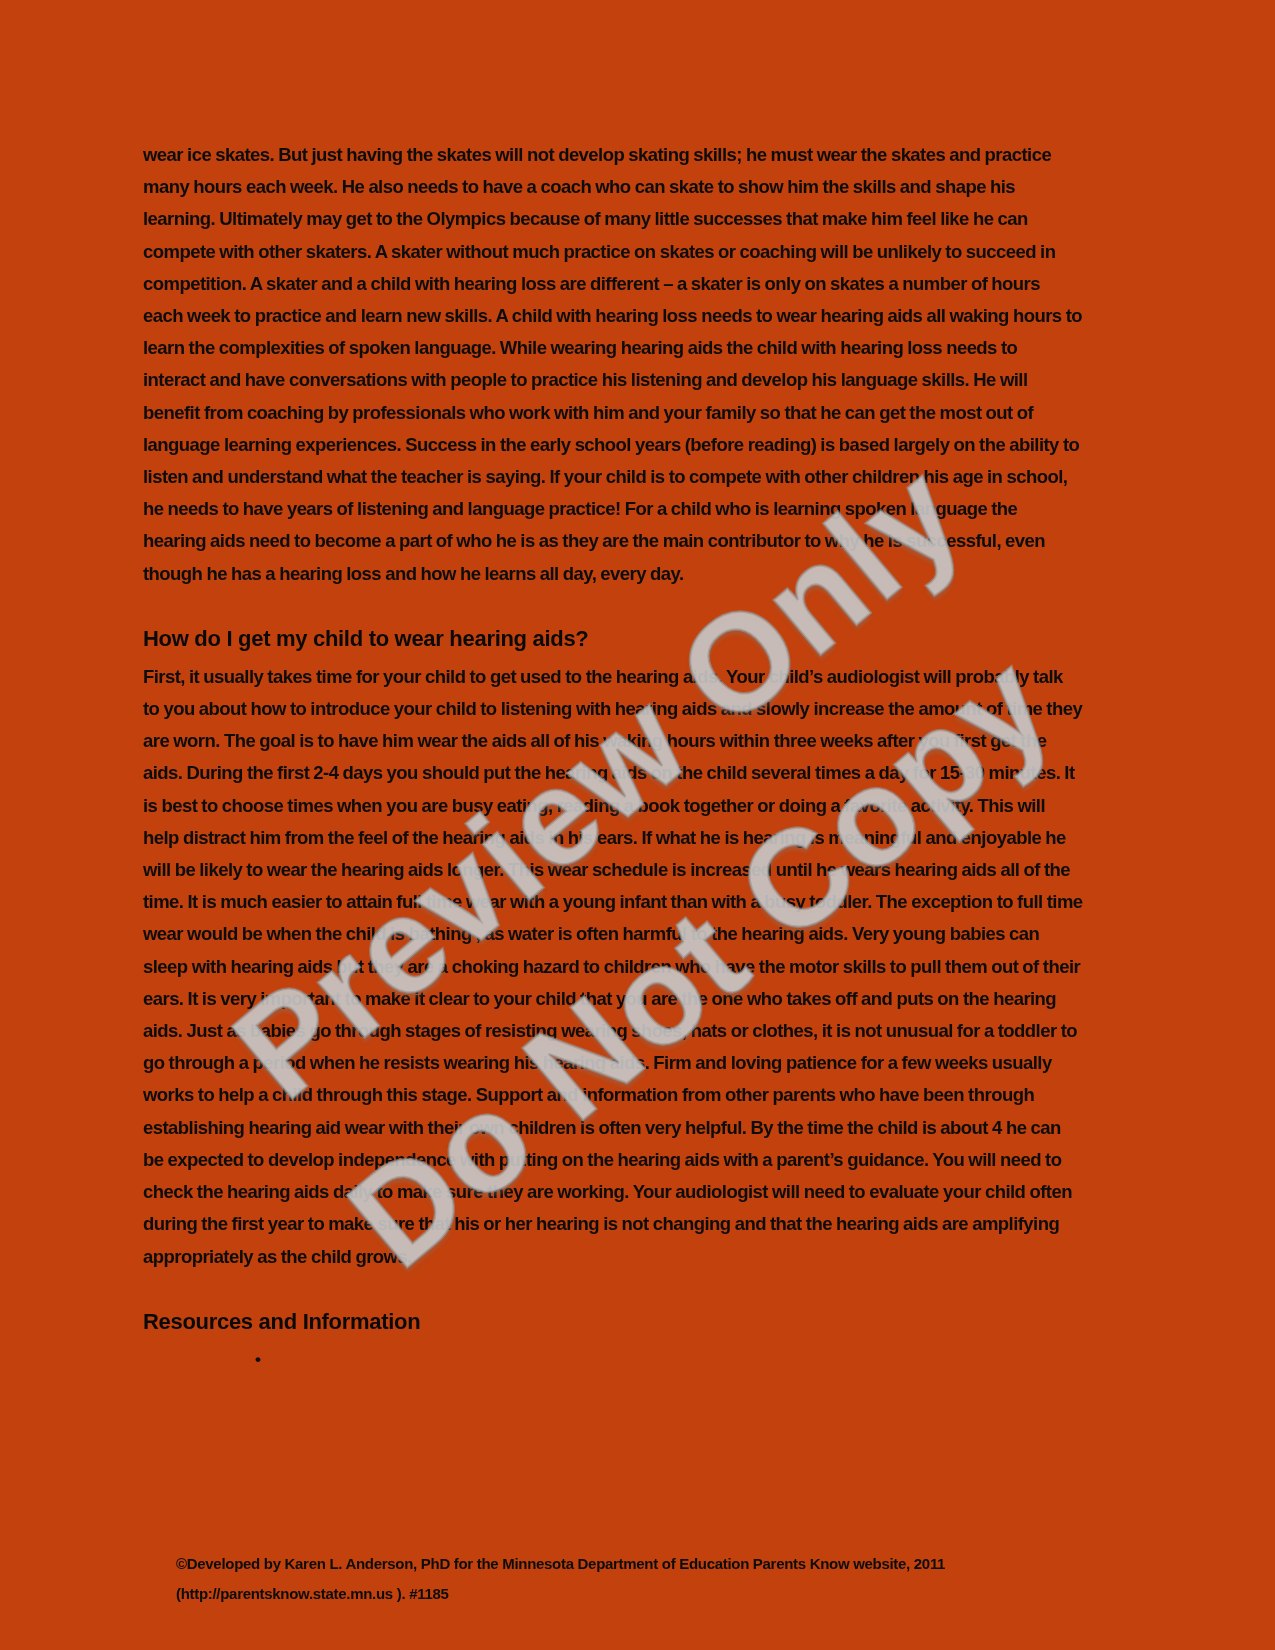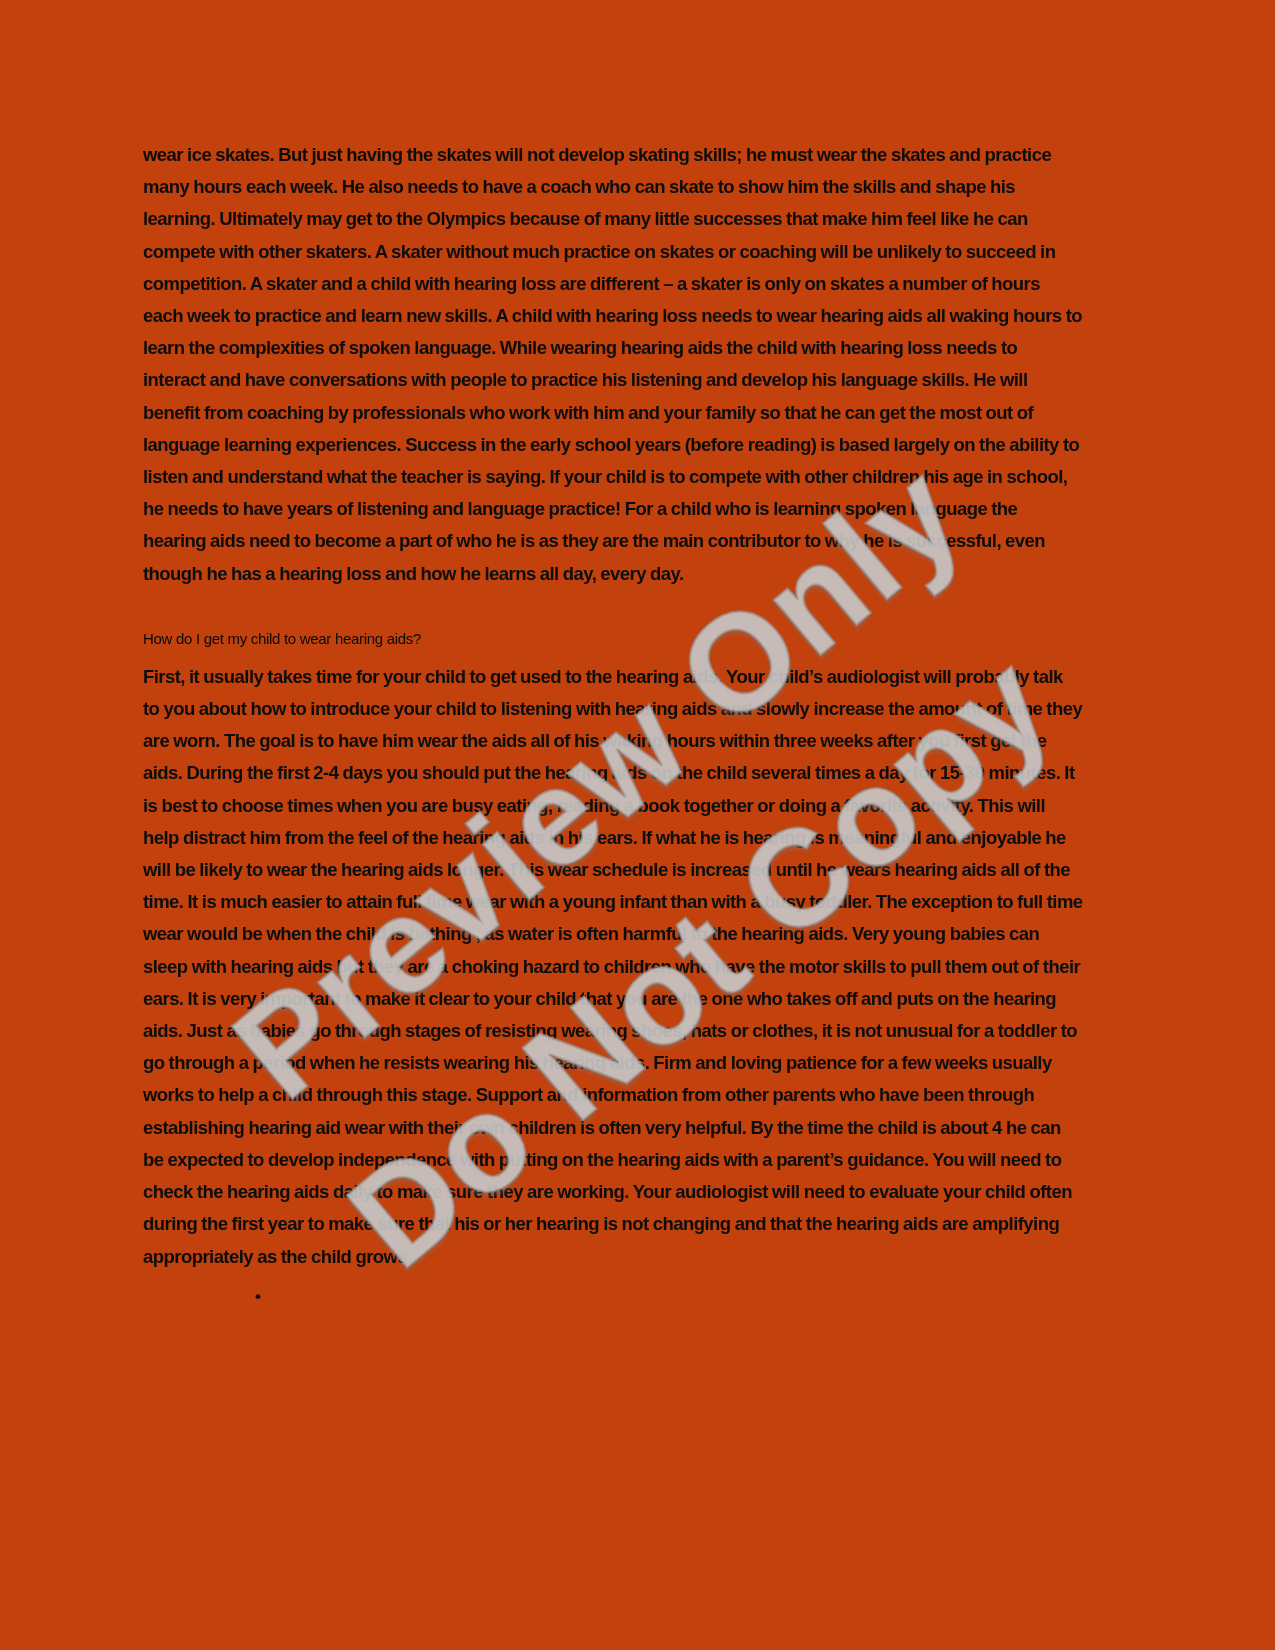--- a/index.html
+++ b/index.html
@@ -27,23 +27,23 @@
     font-size: 18.5px;
     line-height: 32.2px;
     font-weight: 700;
     letter-spacing: -0.55px;
     word-spacing: -0.5px;
     text-align: left;
     color: #0d0d0d;
   }
   .section-heading {
     margin: 36px 0 9px 0;
-    font-size: 15px;
+    font-size: 22px;
     line-height: 26px;
-    font-weight: 400;
+    font-weight: 700;
     letter-spacing: -0.3px;
     color: #0a0a0a;
   }
   .bullet-list {
     margin-top: 8px;
   }
   .bullet-row {
     display: flex;
     align-items: flex-start;
     padding-left: 112px;
@@ -92,27 +92,29 @@
 <div class="page">
 
   <div class="content">
 
     <p class="para">wear ice skates. But just having the skates will not develop skating skills; he must wear the skates and practice many hours each week. He also needs to have a coach who can skate to show him the skills and shape his learning.  Ultimately may get to the Olympics because of many little successes that make him feel like he can compete with other skaters. A skater without much practice on skates or coaching will be unlikely to succeed in competition. A skater and a child with hearing loss are different – a skater is only on skates a number of hours each week to practice and learn new skills. A child with hearing loss needs to wear hearing aids all waking hours to learn the complexities of spoken language. While wearing hearing aids the child with hearing loss needs to interact and have conversations with people to practice his listening and develop his language skills. He will benefit from coaching by professionals who work with him and your family so that he can get the most out of language learning experiences. Success in the early school years (before reading) is based largely on the ability to listen and understand what the teacher is saying.  If your child is to compete with other children his age in school, he needs to have years of listening and language practice! For a child who is learning spoken language the hearing aids need to become a part of who he is as they are the main contributor to why he is successful, even though he has a hearing loss and how he learns all day, every day.</p>
 
     <h2 class="section-heading">How do I get my child to wear hearing aids?</h2>
 
     <p class="para">First, it usually takes time for your child to get used to the hearing aids. Your child’s audiologist will probably talk to you about how to introduce your child to listening with hearing aids and slowly increase the amount of time they are worn. The goal is to have him wear the aids all of his waking hours within three weeks after you first get the aids.  During the first 2-4 days you should put the hearing aids on the child several times a day for 15-30 minutes. It is best to choose times when you are busy eating, reading a book together or doing a favorite activity. This will help distract him from the feel of the hearing aids in his ears. If what he is hearing is meaningful and enjoyable he will be likely to wear the hearing aids longer. This wear schedule is increased until he wears hearing aids all of the time. It is much easier to attain full time wear with a young infant than with a busy toddler.  The exception to full time wear would be when the child is bathing , as water is often harmful to the hearing aids. Very young babies can sleep with hearing aids but they are a choking hazard to children who have the motor skills to pull them out of their ears. It is very important to make it clear to your child that you are the one who takes off and puts on the hearing aids. Just as babies go through stages of resisting wearing shoes, hats or clothes, it is not unusual for a toddler to go through a period when he resists wearing his hearing aids. Firm and loving patience for a few weeks usually works to help a child through this stage. Support and information from other parents who have been through establishing hearing aid wear with their own children is often very helpful. By the time the child is about 4 he can be expected to develop independence with putting on the hearing aids with a parent’s guidance. You will need to check the hearing aids daily to make sure they are working. Your audiologist will need to evaluate your child often during the first year to make sure that his or her hearing is not changing and that the hearing aids are amplifying appropriately as the child grows.</p>
 
+    <h2 class="section-heading">Resources and Information</h2>
 
     <div class="bullet-list">
       <div class="bullet-row">
         <span class="bullet-dot para">•</span>
       </div>
     </div>
 
   </div>
 
+  <div class="footer">©Developed by Karen L. Anderson, PhD for the Minnesota Department of Education Parents Know website, 2011 (http://parentsknow.state.mn.us ). #1185</div>
 
   <div class="wm wm-preview">Preview Only</div>
 
   <div class="wm wm-copy">Do Not Copy</div>
 
 </div>
 
 </body></html>

